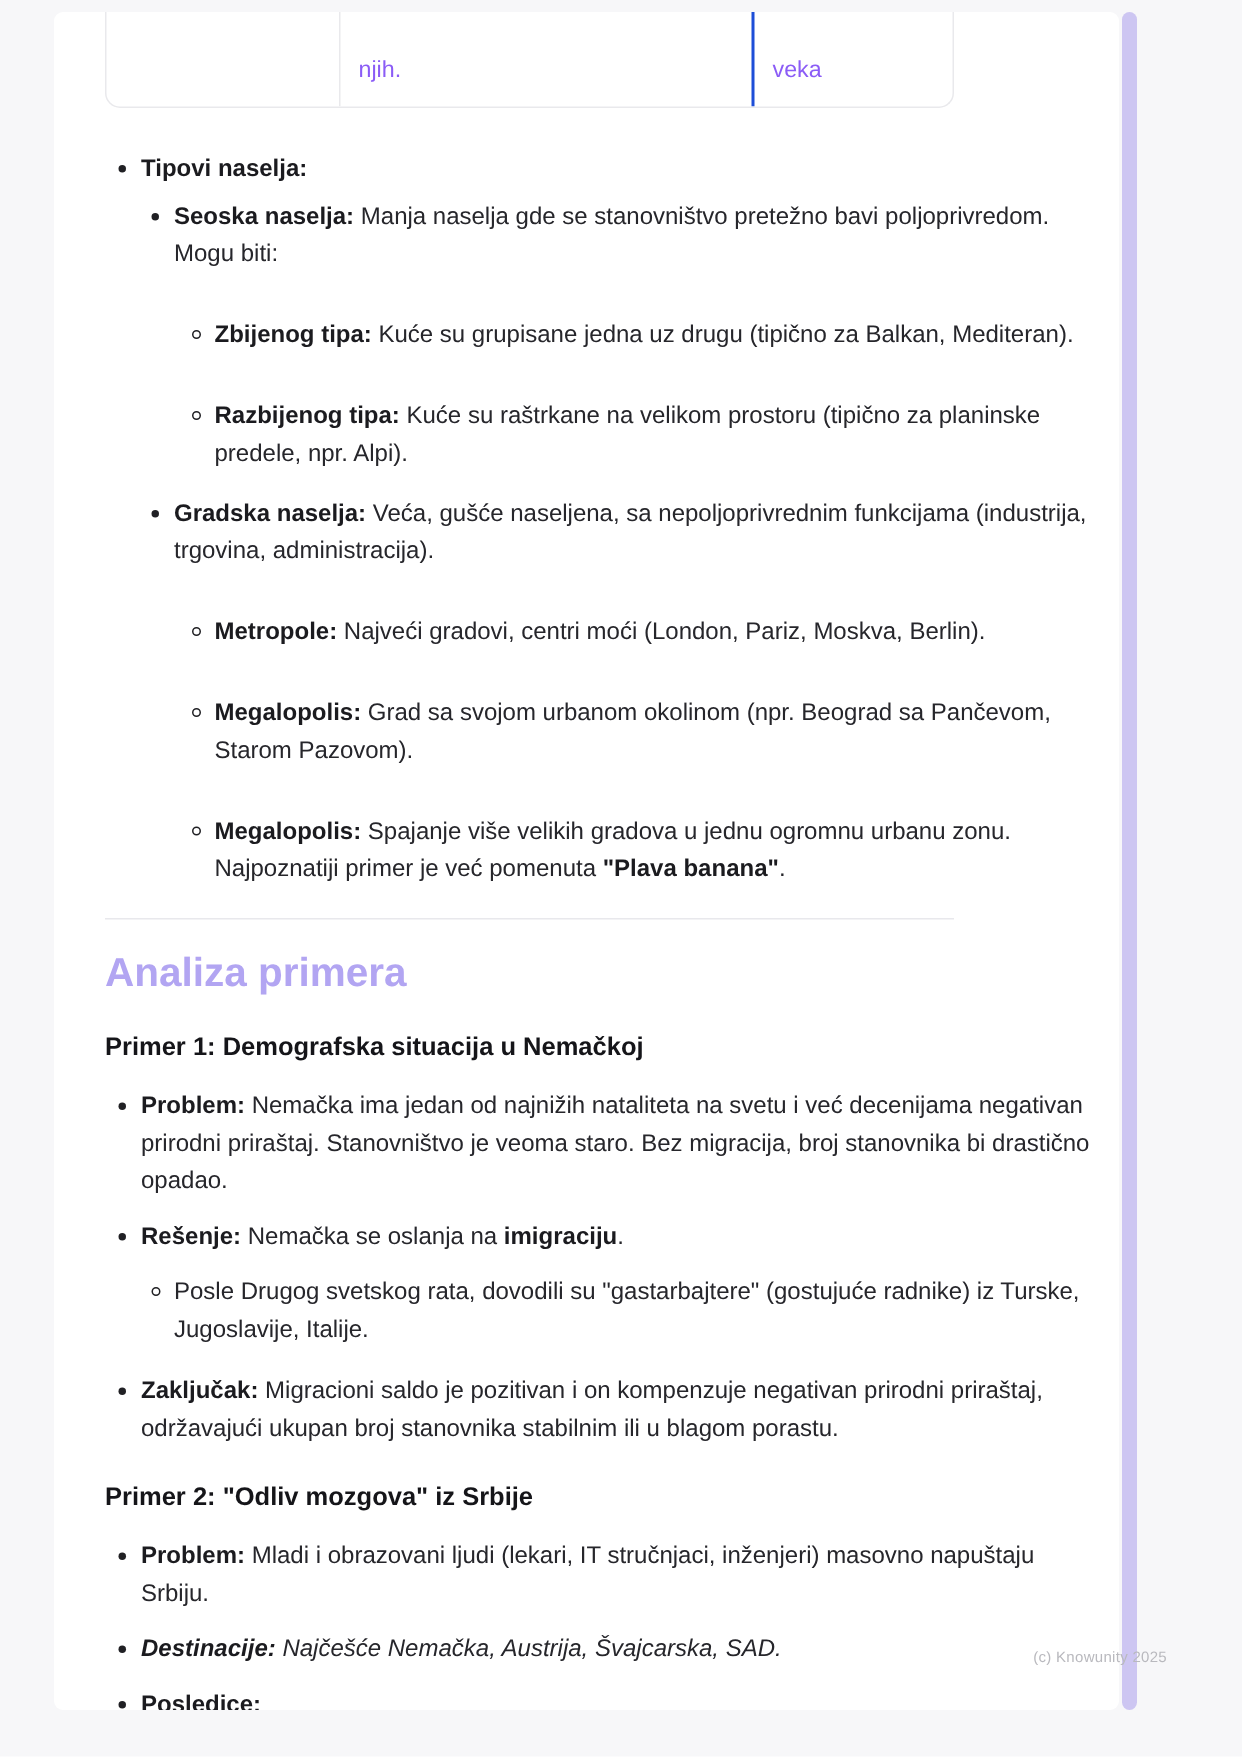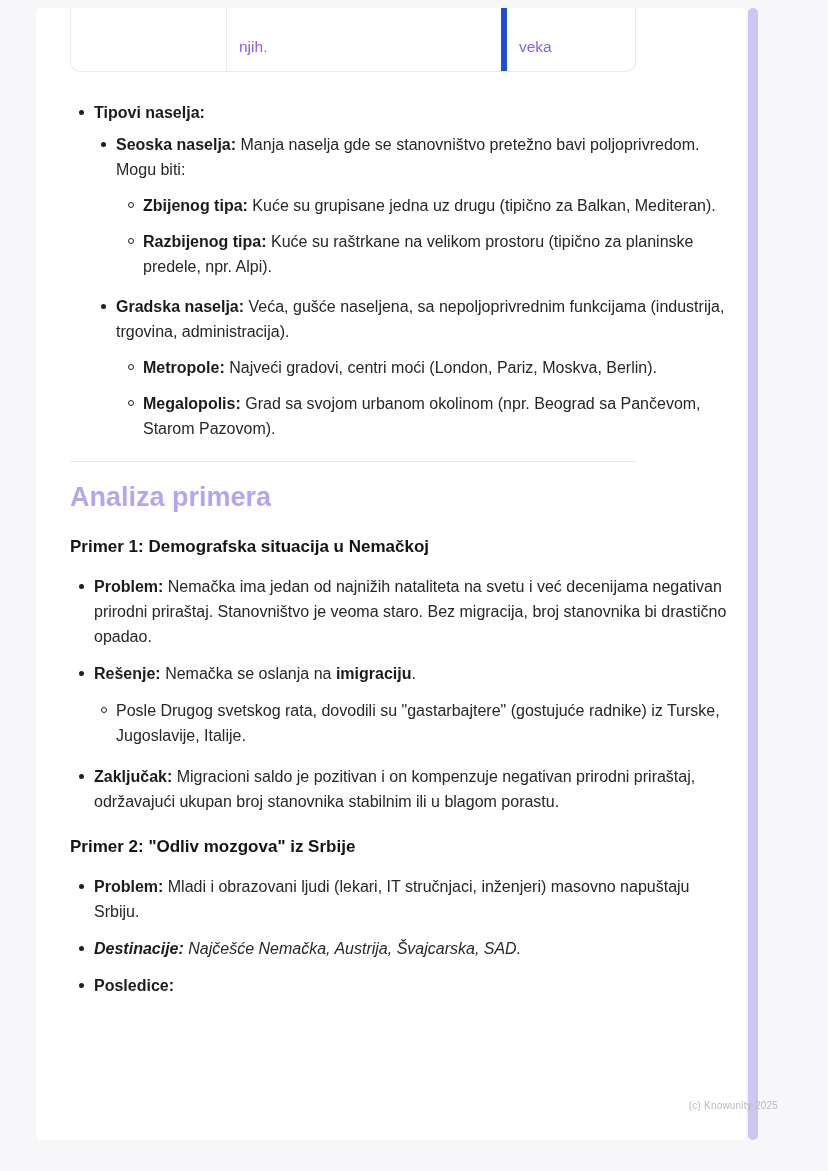--- a/index.html
+++ b/index.html
@@ -25,28 +25,28 @@
     border:1px solid #e9e9ec; border-top:none;
     border-radius:0 0 10px 10px;
     box-sizing:border-box; overflow:hidden;
   }
   .tbl .cell {
     box-sizing:border-box; display:flex; align-items:center;
     padding:14px 12px 0; font-size:15.5px; color:#8b5cf6;
   }
   .tbl .c1 { width:155px; }
   .tbl .c2 { width:275px; border-left:1px solid #e9e9ec; }
-  .tbl .c3 { flex:1; border-left:6px solid #1d4ed8; }
+  .tbl .c3 { flex:1; border-left:2px solid #1d4ed8; }
 
   
   .li { position:relative; font-size:16px; line-height:25px; color:#26262b; }
   .li b { font-weight:700; color:#1b1b1f; }
   .l1 { padding-left:24px; margin-top:28px; }
   .l2 { padding-left:46px; margin-top:12px; }
-  .l3 { padding-left:73px; margin-top:11px; }
+  .l3 { padding-left:73px; margin-top:29px; }
   .first { margin-top:7px; }
   .gap { margin-top:15px; }
   .blt {
     position:absolute; top:10px; width:5px; height:5px;
     border-radius:50%; background:#202024;
   }
   .l1 > .blt { left:9px; }
   .l2 > .blt { left:31px; }
   .l3 > .blt { left:58px; }
   .blt.circle { background:transparent; border:1.5px solid #202024; width:4px; height:4px; top:9px; }
@@ -113,20 +113,24 @@
     <div class="li l3">
       <span class="blt circle"></span>
       <b>Metropole:</b><span> Najveći gradovi, centri moći (London, Pariz, Moskva, Berlin).</span>
     </div>
 
     <div class="li l3">
       <span class="blt circle"></span>
       <b>Megalopolis:</b><span> Grad sa svojom urbanom okolinom (npr. Beograd sa Pančevom, Starom Pazovom).</span>
     </div>
 
+    <div class="li l3">
+      <span class="blt circle"></span>
+      <b>Megalopolis:</b><span> Spajanje više velikih gradova u jednu ogromnu urbanu zonu. Najpoznatiji primer je već pomenuta </span><b>"Plava banana"</b><span>.</span>
+    </div>
 
     <div class="hr"></div>
 
     <h2 class="analiza">Analiza primera</h2>
 
     <h3 class="sub">Primer 1: Demografska situacija u Nemačkoj</h3>
 
     <div class="li l1" style="margin-top:16px;">
       <span class="blt"></span>
       <b>Problem:</b><span> Nemačka ima jedan od najnižih nataliteta na svetu i već decenijama negativan prirodni priraštaj. Stanovništvo je veoma staro. Bez migracija, broj stanovnika bi drastično opadao.</span>

